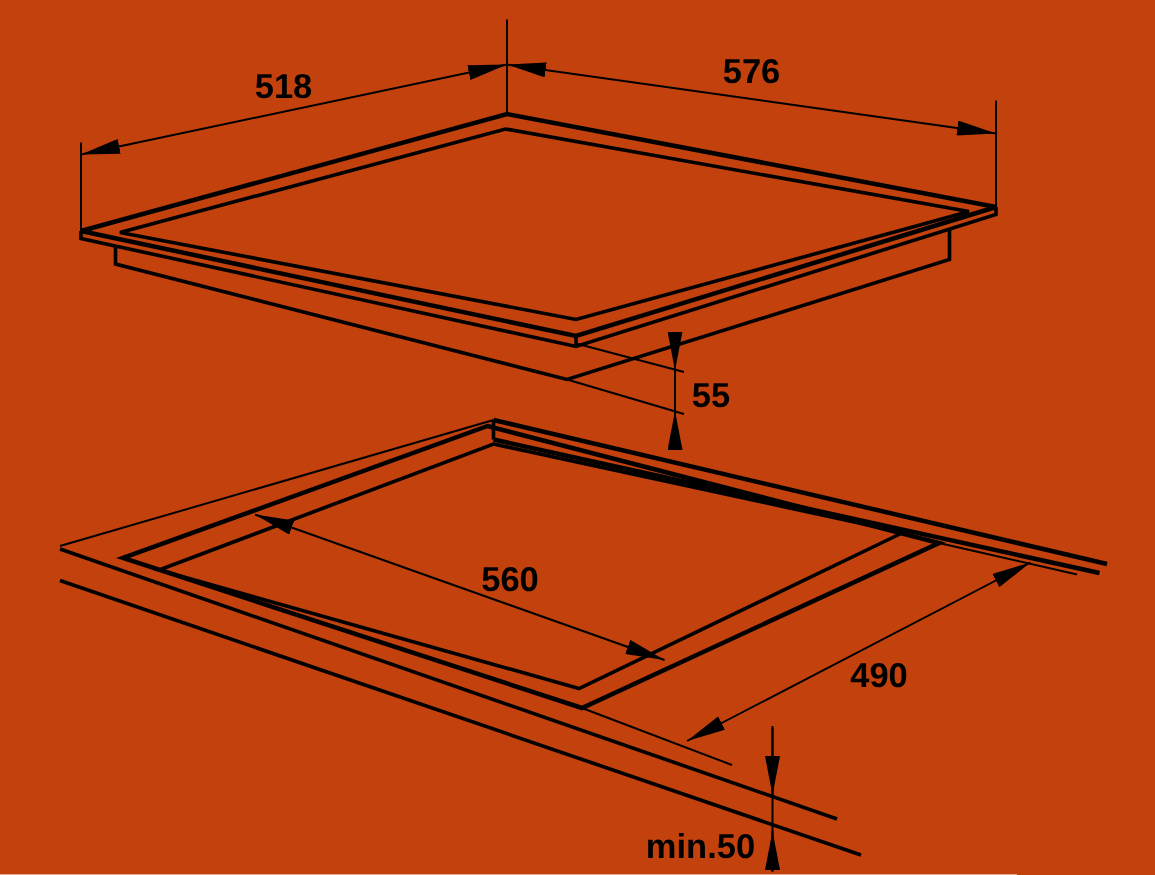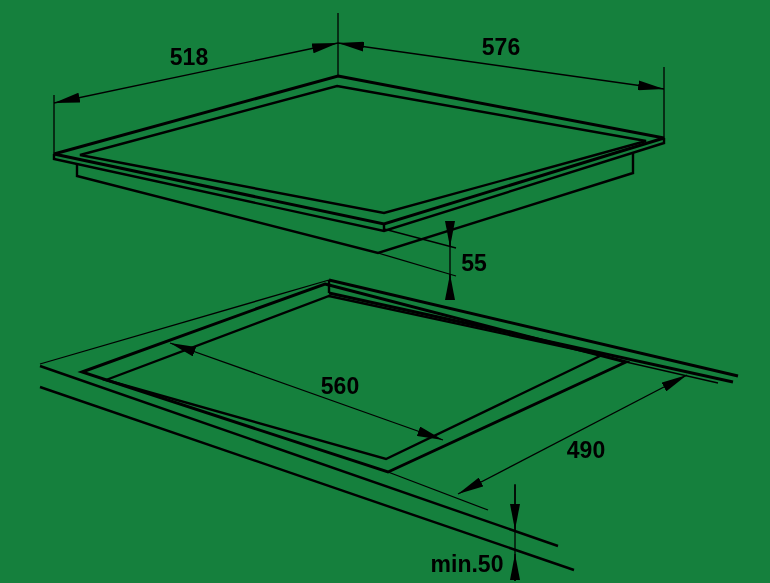--- a/index.html
+++ b/index.html
@@ -1,16 +1,16 @@
 <!DOCTYPE html>
 <html><head>
 <meta charset="utf-8">
 <style>
   html,body{margin:0;padding:0;background:#ffffff;}
-  .stage{position:relative;width:770px;height:583px;background:#15803d;overflow:hidden;}
+  .stage{position:relative;width:770px;height:583px;background:#c2410c;overflow:hidden;}
   svg{position:absolute;left:0;top:0;}
   .ln-thick{fill:none;stroke:#000;stroke-width:3;stroke-linejoin:miter;stroke-linecap:butt;}
   .ln-mid{fill:none;stroke:#000;stroke-width:2.4;stroke-linejoin:miter;stroke-linecap:butt;}
   .ln-thin{fill:none;stroke:#000;stroke-width:1.3;stroke-linecap:butt;}
   .dim-label{font-family:"Liberation Sans","DejaVu Sans",sans-serif;font-weight:bold;font-size:23px;fill:#000;}
 </style>
 </head>
 <body>
 
 <div class="stage">

